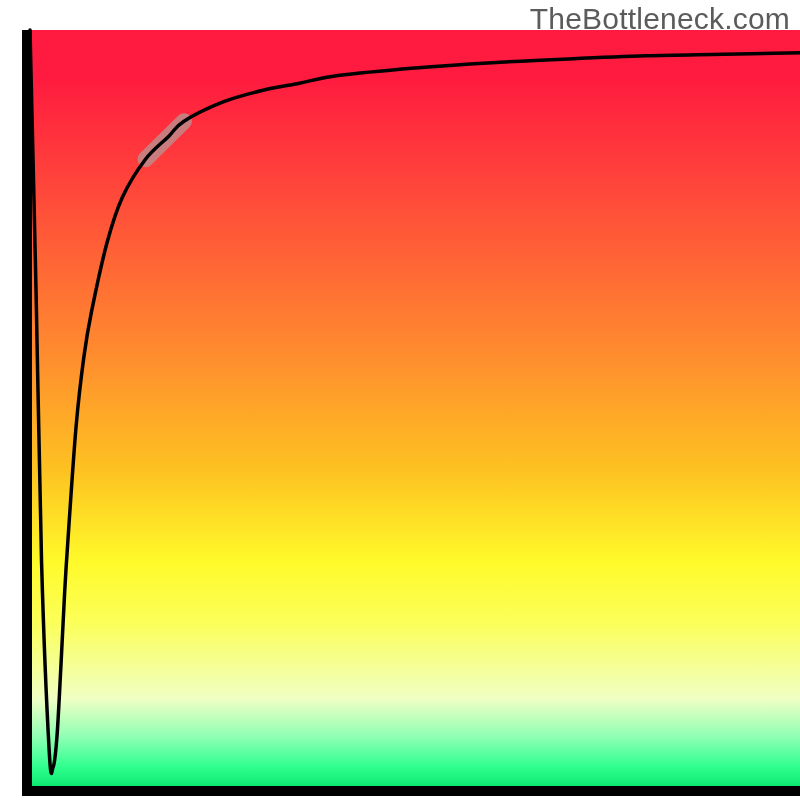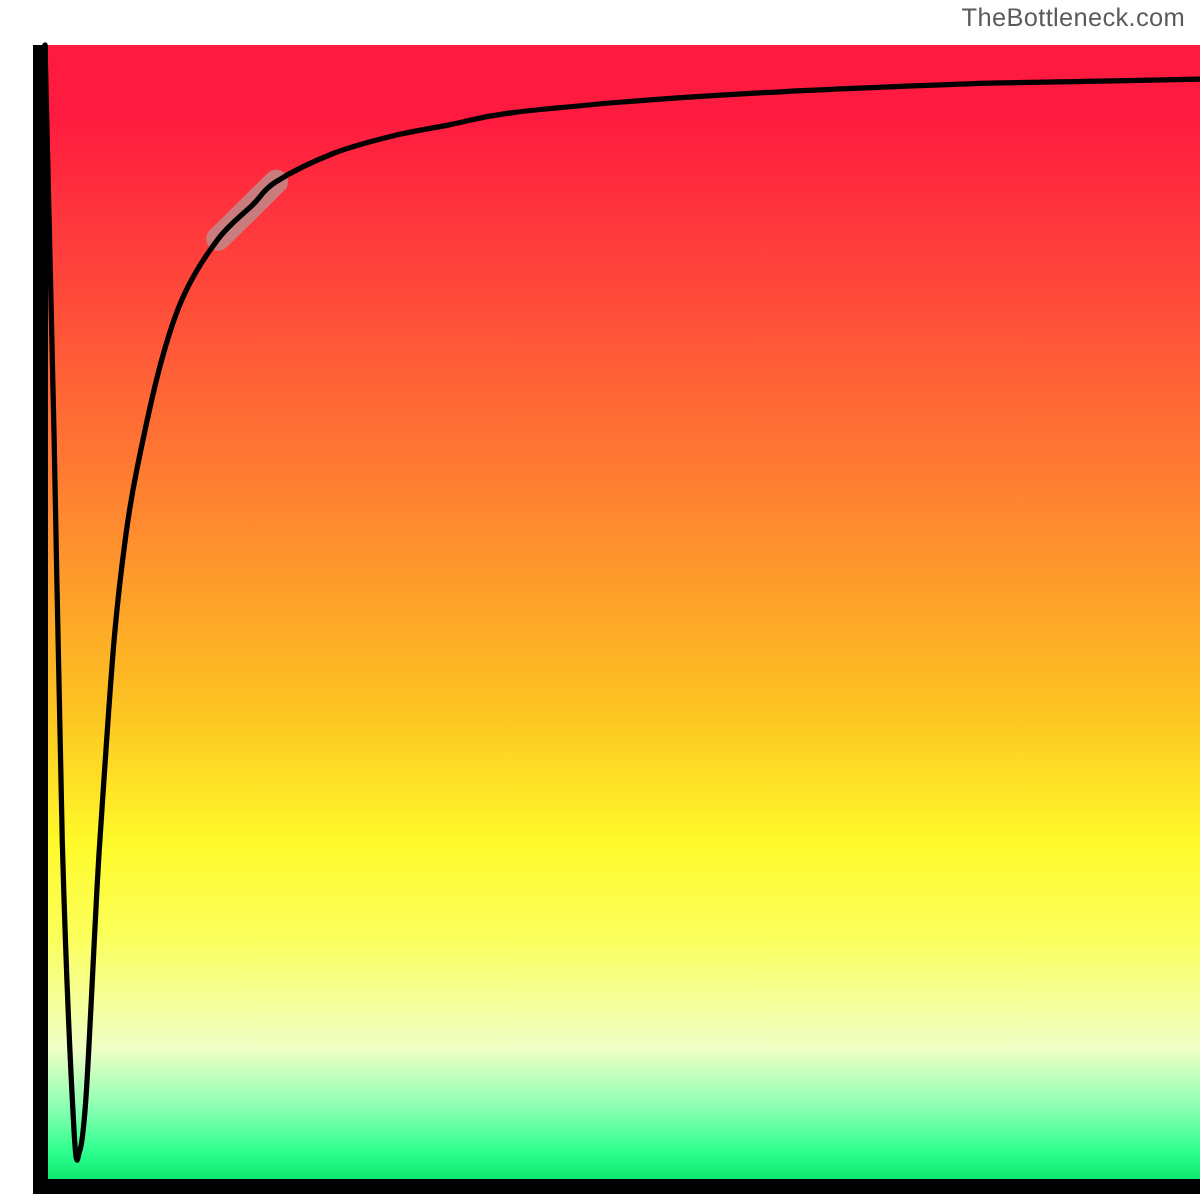--- a/index.html
+++ b/index.html
@@ -13,21 +13,21 @@
   }
   .container {
     position: relative;
     width: 800px;
     height: 800px;
   }
   .watermark {
     position: absolute;
     top: 2px;
     right: 10px;
-    font-size: 17px;
+    font-size: 30px;
     color: #5b5b5b;
     font-weight: 500;
     letter-spacing: 0.2px;
     z-index: 10;
     margin-left: 15px;
   }
   .plot-area {
     position: absolute;
     left: 30px;
     top: 30px;

